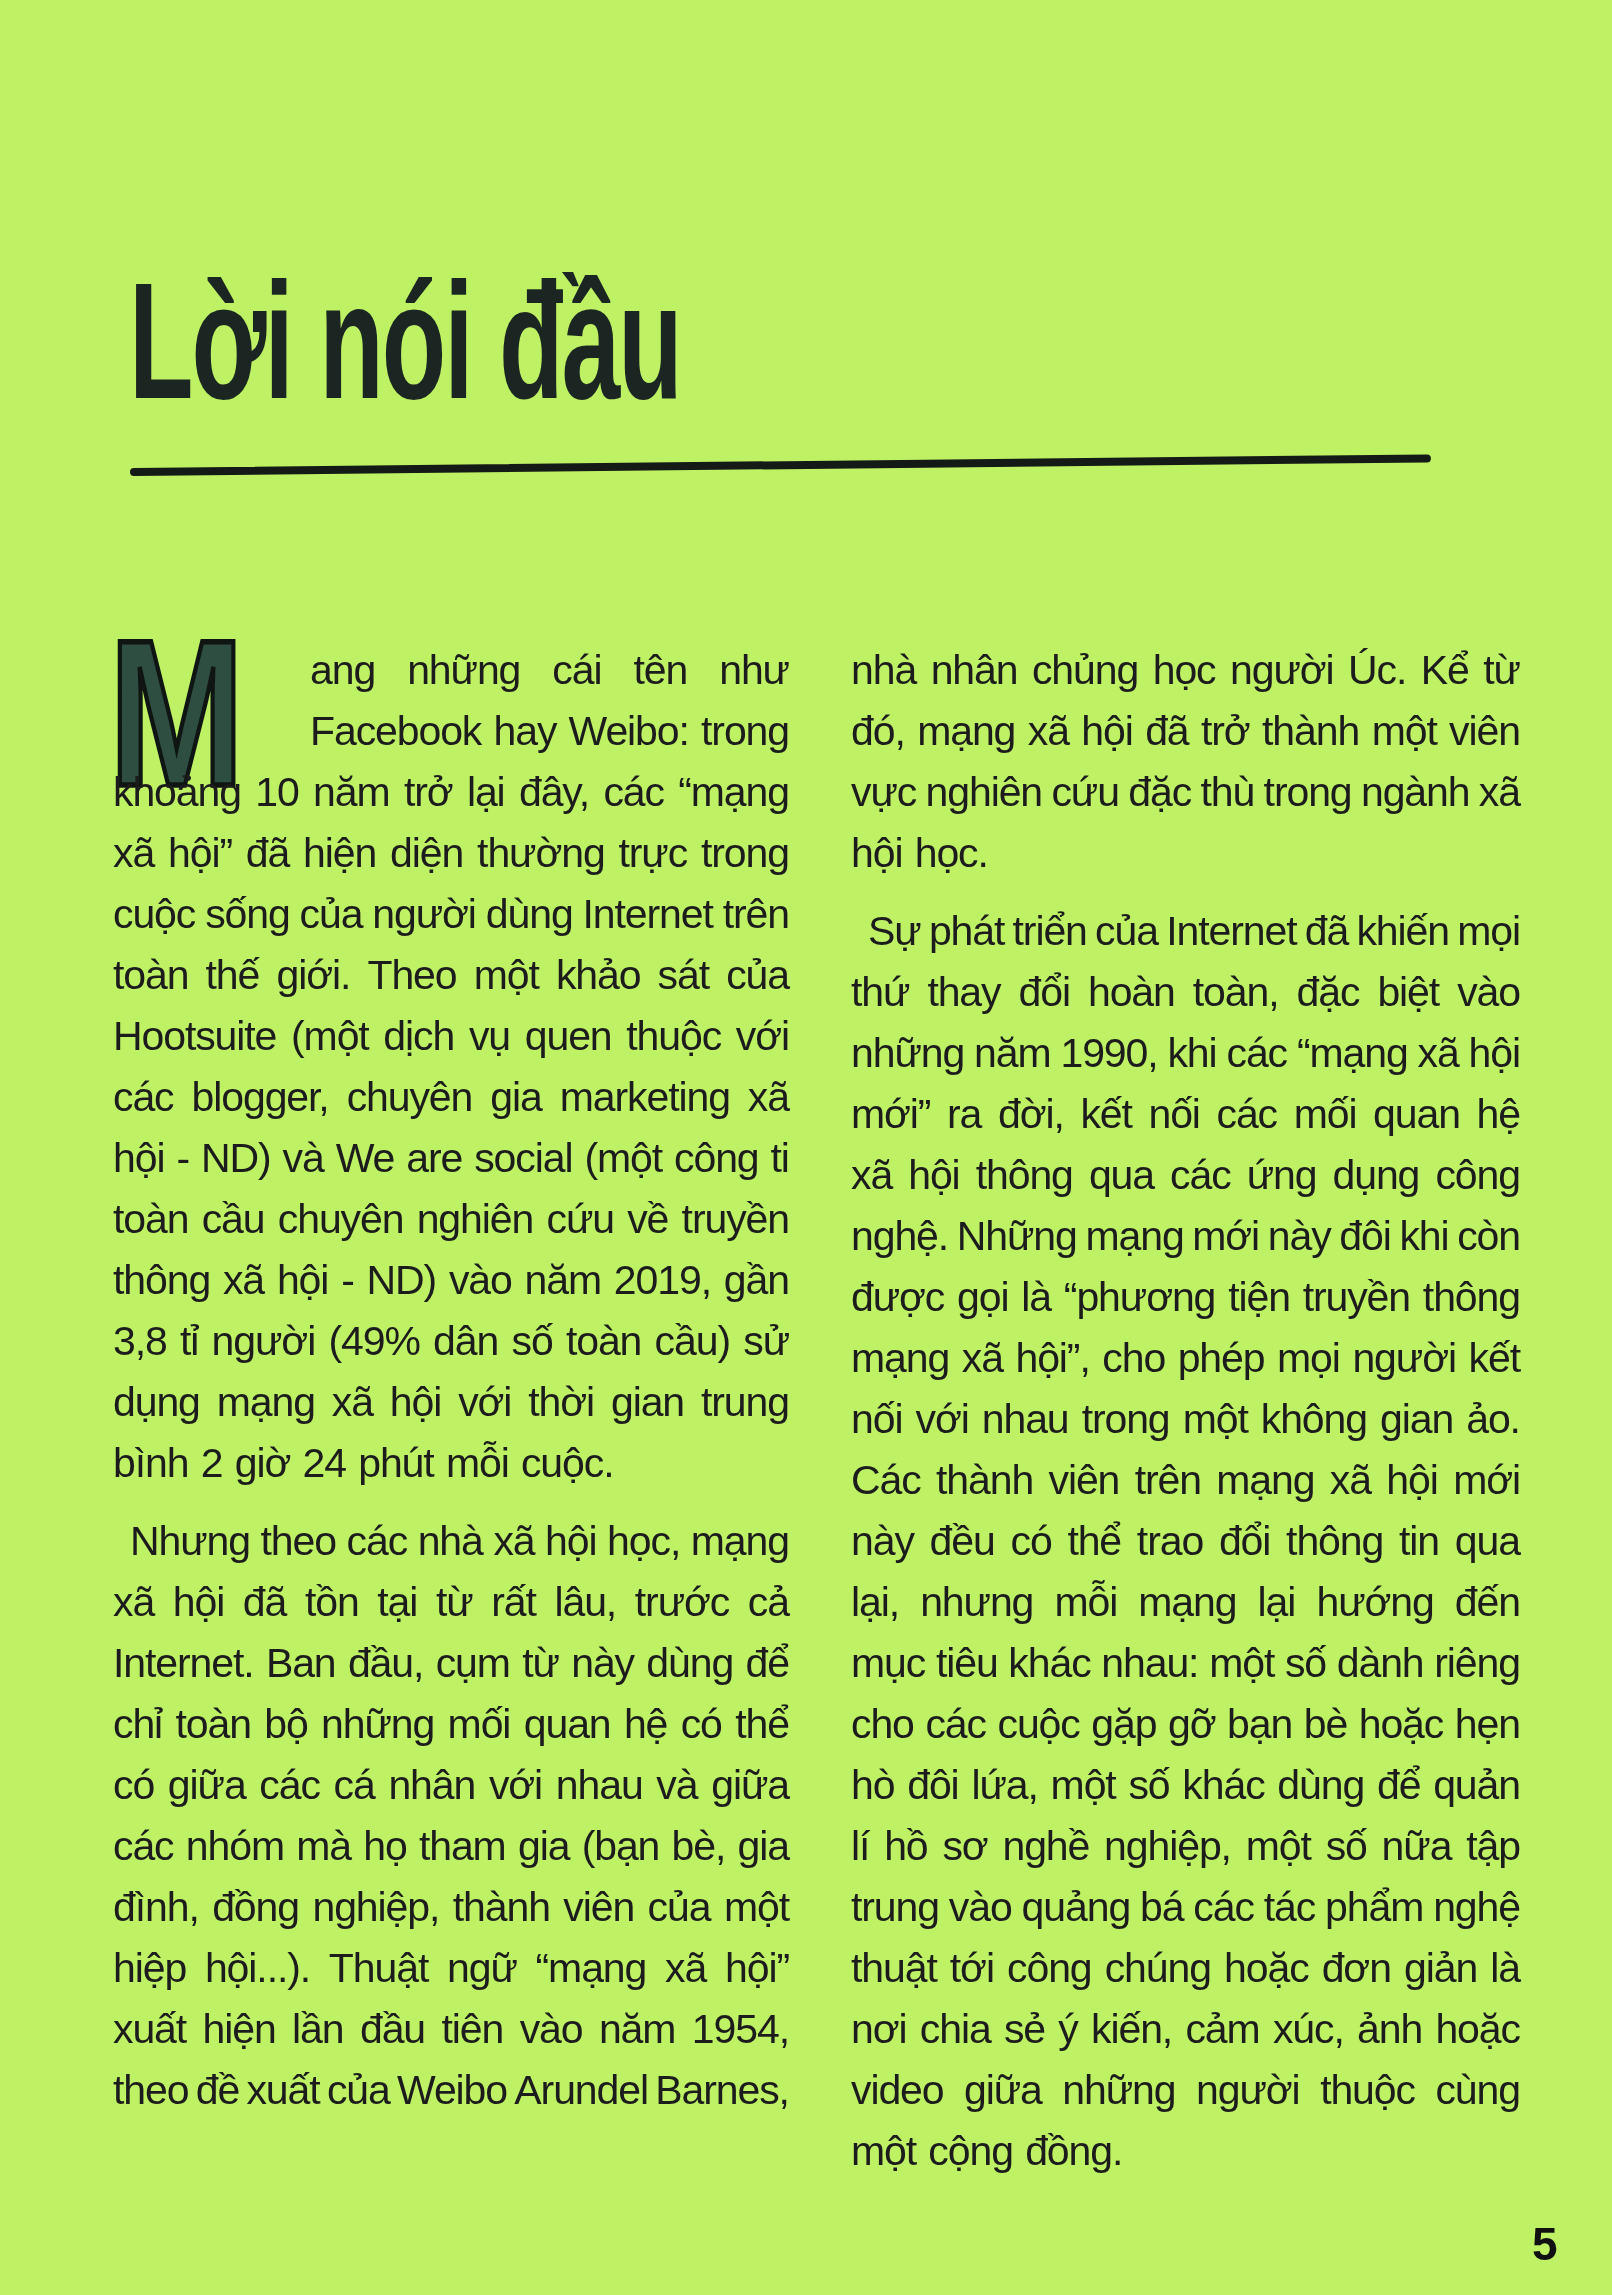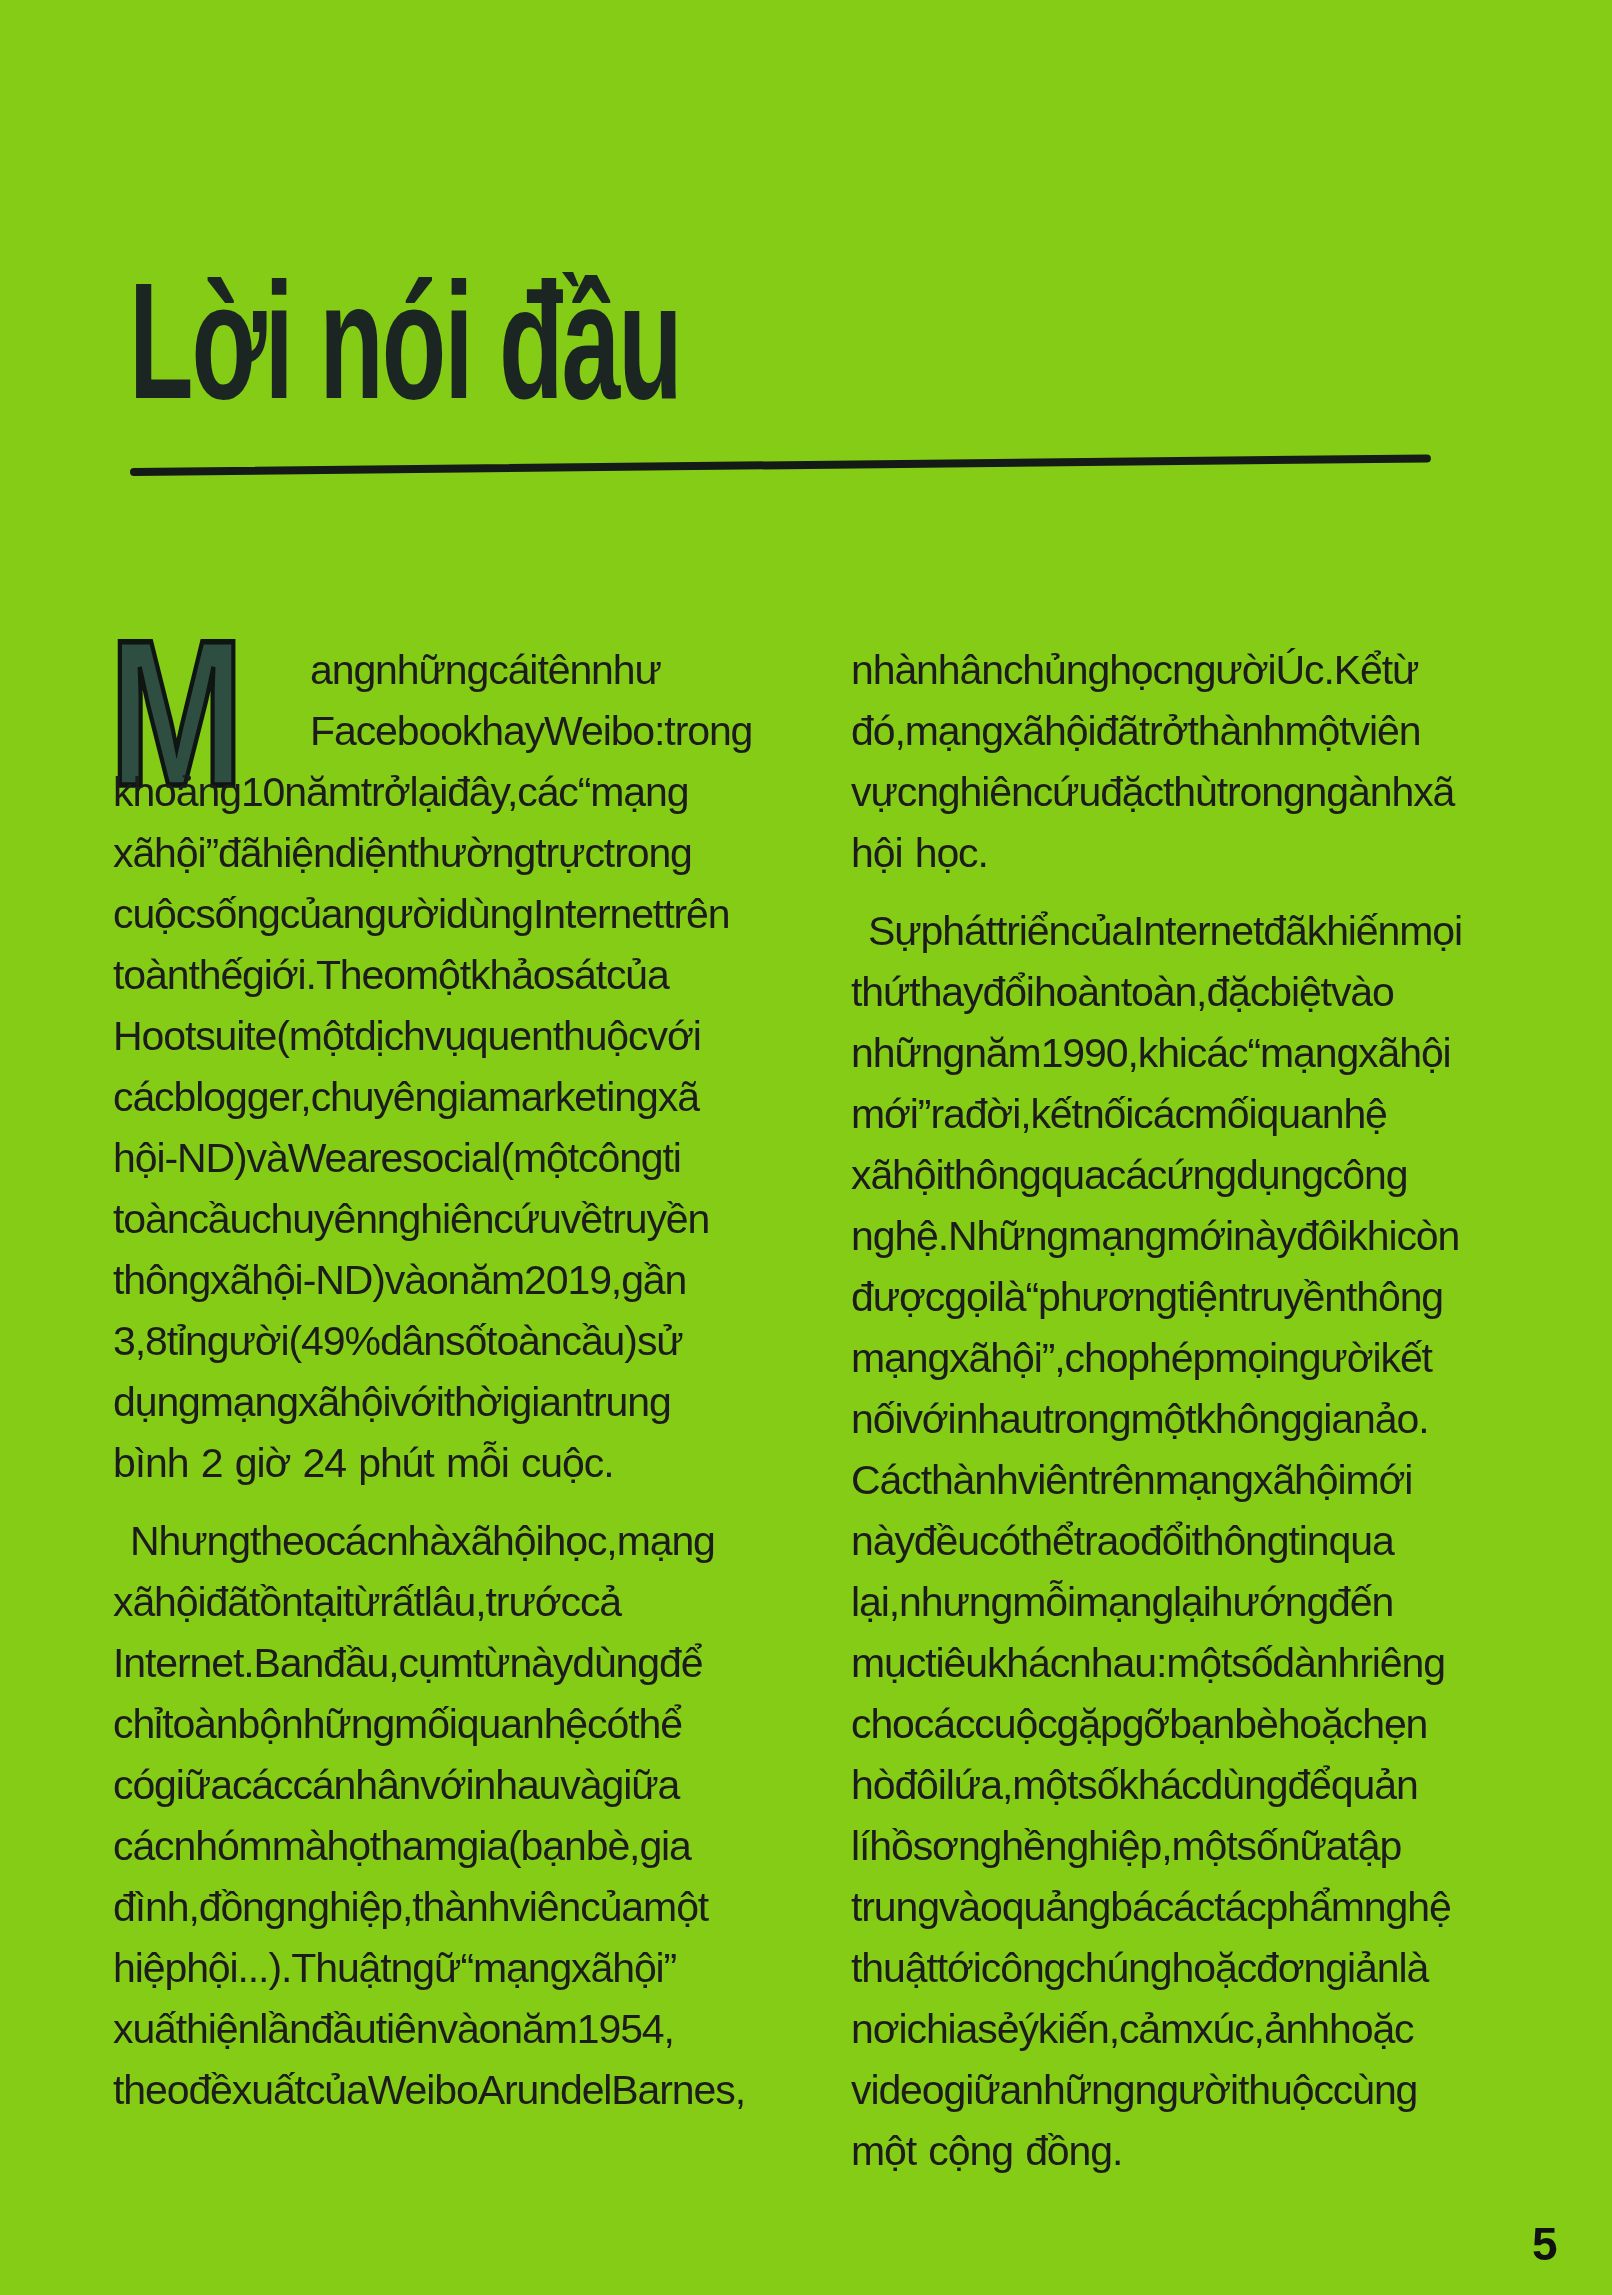--- a/index.html
+++ b/index.html
@@ -1,19 +1,19 @@
 <!DOCTYPE html>
 <html style="font-size:12.2px"><head>
 <meta charset="utf-8">
 <style>
   html,body{margin:0;padding:0;background:#e8e8e6;}
   .page{
     position:relative;
     width:1612px;height:2295px;
-    background:#84cc16;
+    background:#bef264;
     overflow:hidden;
     font-family:"Liberation Sans", sans-serif;
     color:#1c1c1c;
   }
   .title{
     position:absolute;
     left:129px; top:259px;
     margin:0;
     font-size:165px;
     line-height:165px;
@@ -47,20 +47,21 @@
   .col{
     position:absolute;
     top:640px;
     font-size:41px;
     letter-spacing:-1.1px;
   }
   .col.left{ left:113px; width:676px; }
   .col.right{ left:851px; width:669px; }
   .line{
     display:flex;
+    justify-content:space-between;
     align-items:baseline;
     height:61px;
     line-height:61px;
     white-space:nowrap;
   }
   .line.end{ justify-content:flex-start; }
   .line.end span{ margin-right:0.30em; }
   .line.ind{ padding-left:17px;margin-top:17px; }
   .line.wrap{ margin-left:197px; }
   .pagenum{

